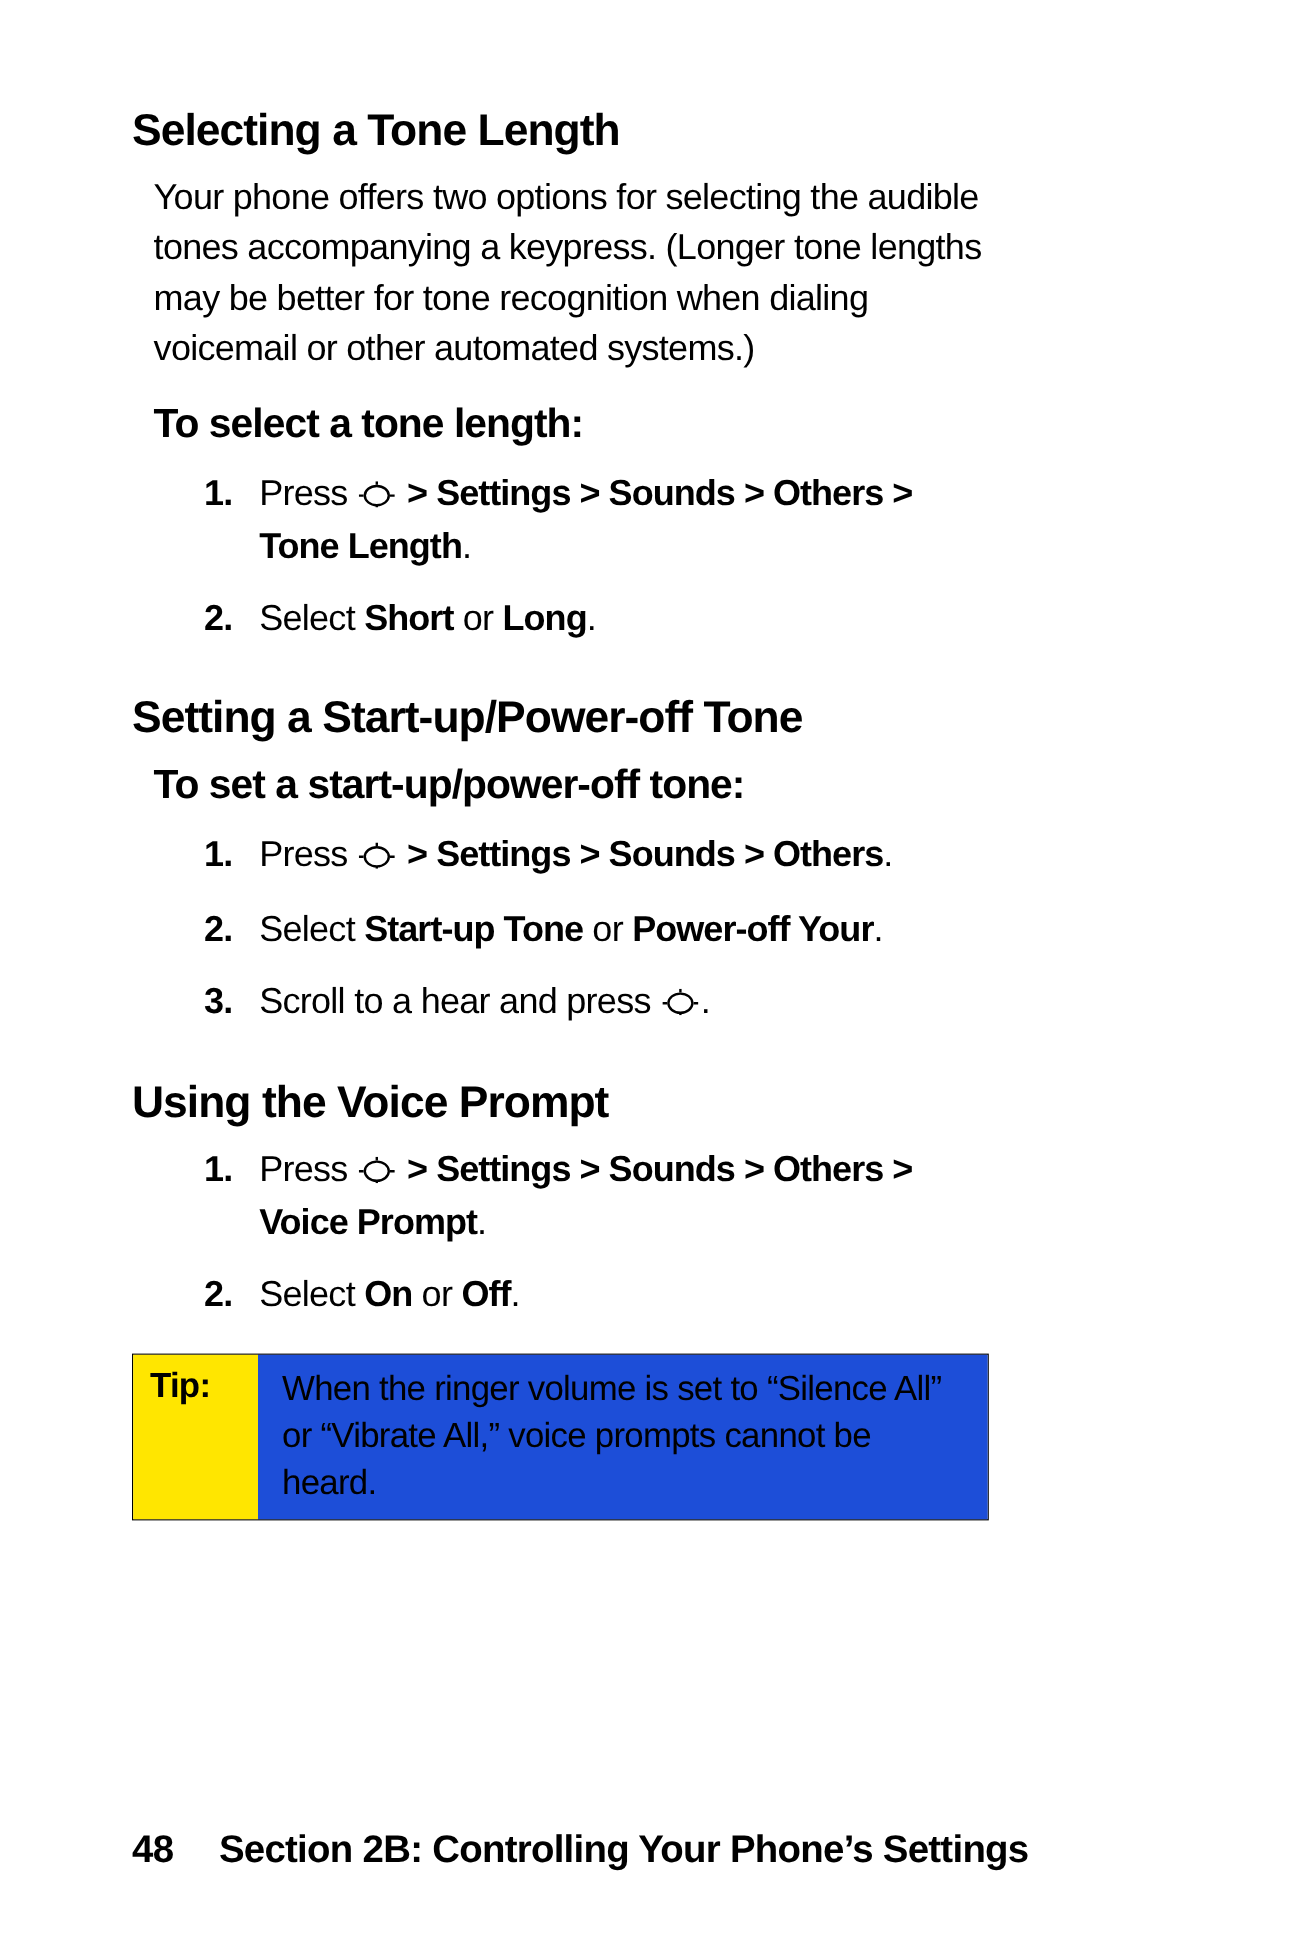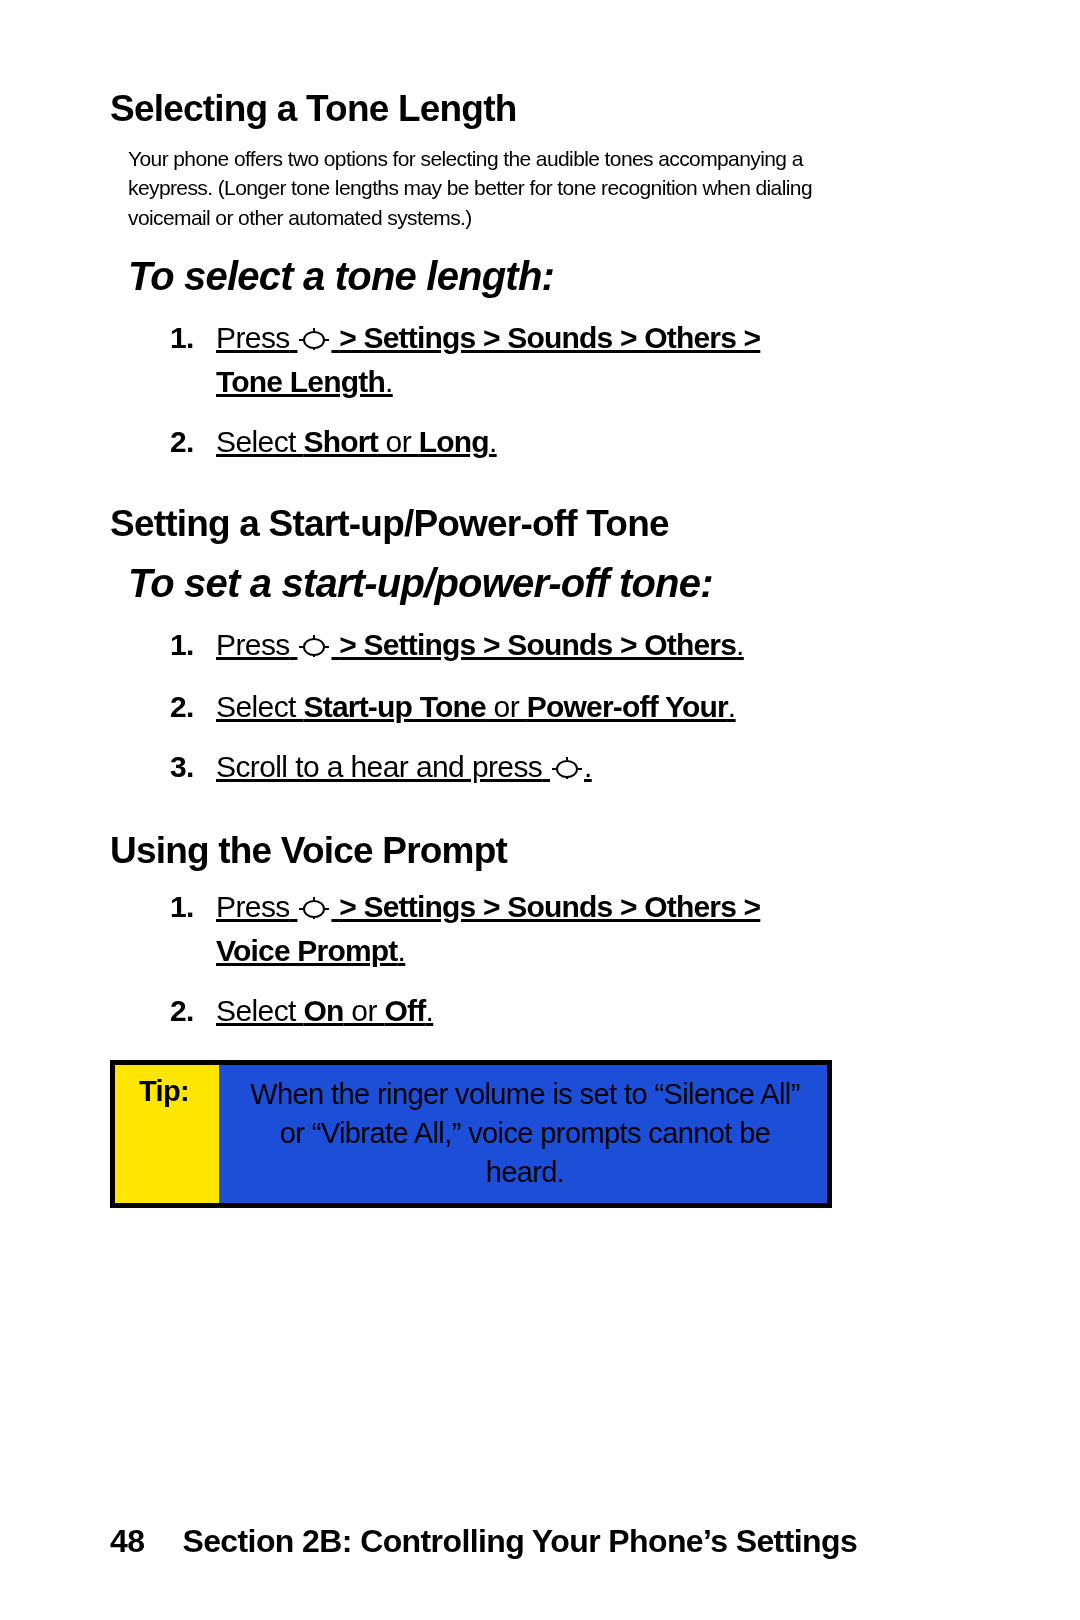--- a/index.html
+++ b/index.html
@@ -21,68 +21,65 @@
   h2.section-heading {
     font-size: 37px;
     font-weight: 700;
     letter-spacing: -0.8px;
     margin: 0 0 14px 0;
   }
   h2.section-heading.mt {
     margin-top: 40px;
   }
   p.body {
-    font-size: 21px;
+    font-size: 30px;
     font-weight: 400;
     line-height: 1.4;
     letter-spacing: -0.6px;
     margin: 0 0 22px 18px;
   }
   p.subhead {
-    font-size: 40px;
+    font-size: 34px;
     font-weight: 700;
     letter-spacing: -0.8px;
     margin: 16px 0 18px 18px;
-    font-style: italic;
   }
   ol.steps {
     list-style: none;
     padding: 0;
     margin: 0 0 10px 60px;
     counter-reset: step;
   }
   ol.steps > li {
     counter-increment: step;
     font-size: 30px;
     letter-spacing: -0.6px;
     line-height: 1.4;
     margin: 0 0 18px 0;
     position: relative;
     padding-left: 46px;
-    text-decoration: underline;
   }
   ol.steps > li::before {
     content: counter(step) ".";
     font-weight: 700;
     position: absolute;
     left: 0;
     top: 0;
   }
   .b { font-weight: 700; letter-spacing: -0.8px; }
   .nav-icon {
     display: inline-block;
     vertical-align: -2px;
     margin: 0 2px;
   }
   .tip-box {
     display: flex;
-    border: 5px solid #000000;
+    border: 1px solid #000000;
     margin: 28px 0 0 0;
     width: 100%;
-    text-align: center;
   }
   .tip-label {
     background: #ffe600;
     font-weight: 700;
     font-size: 29px;
     padding: 10px 20px 10px 14px;
     letter-spacing: -0.6px;
     flex: 0 0 auto;
     min-width: 70px;
   }

